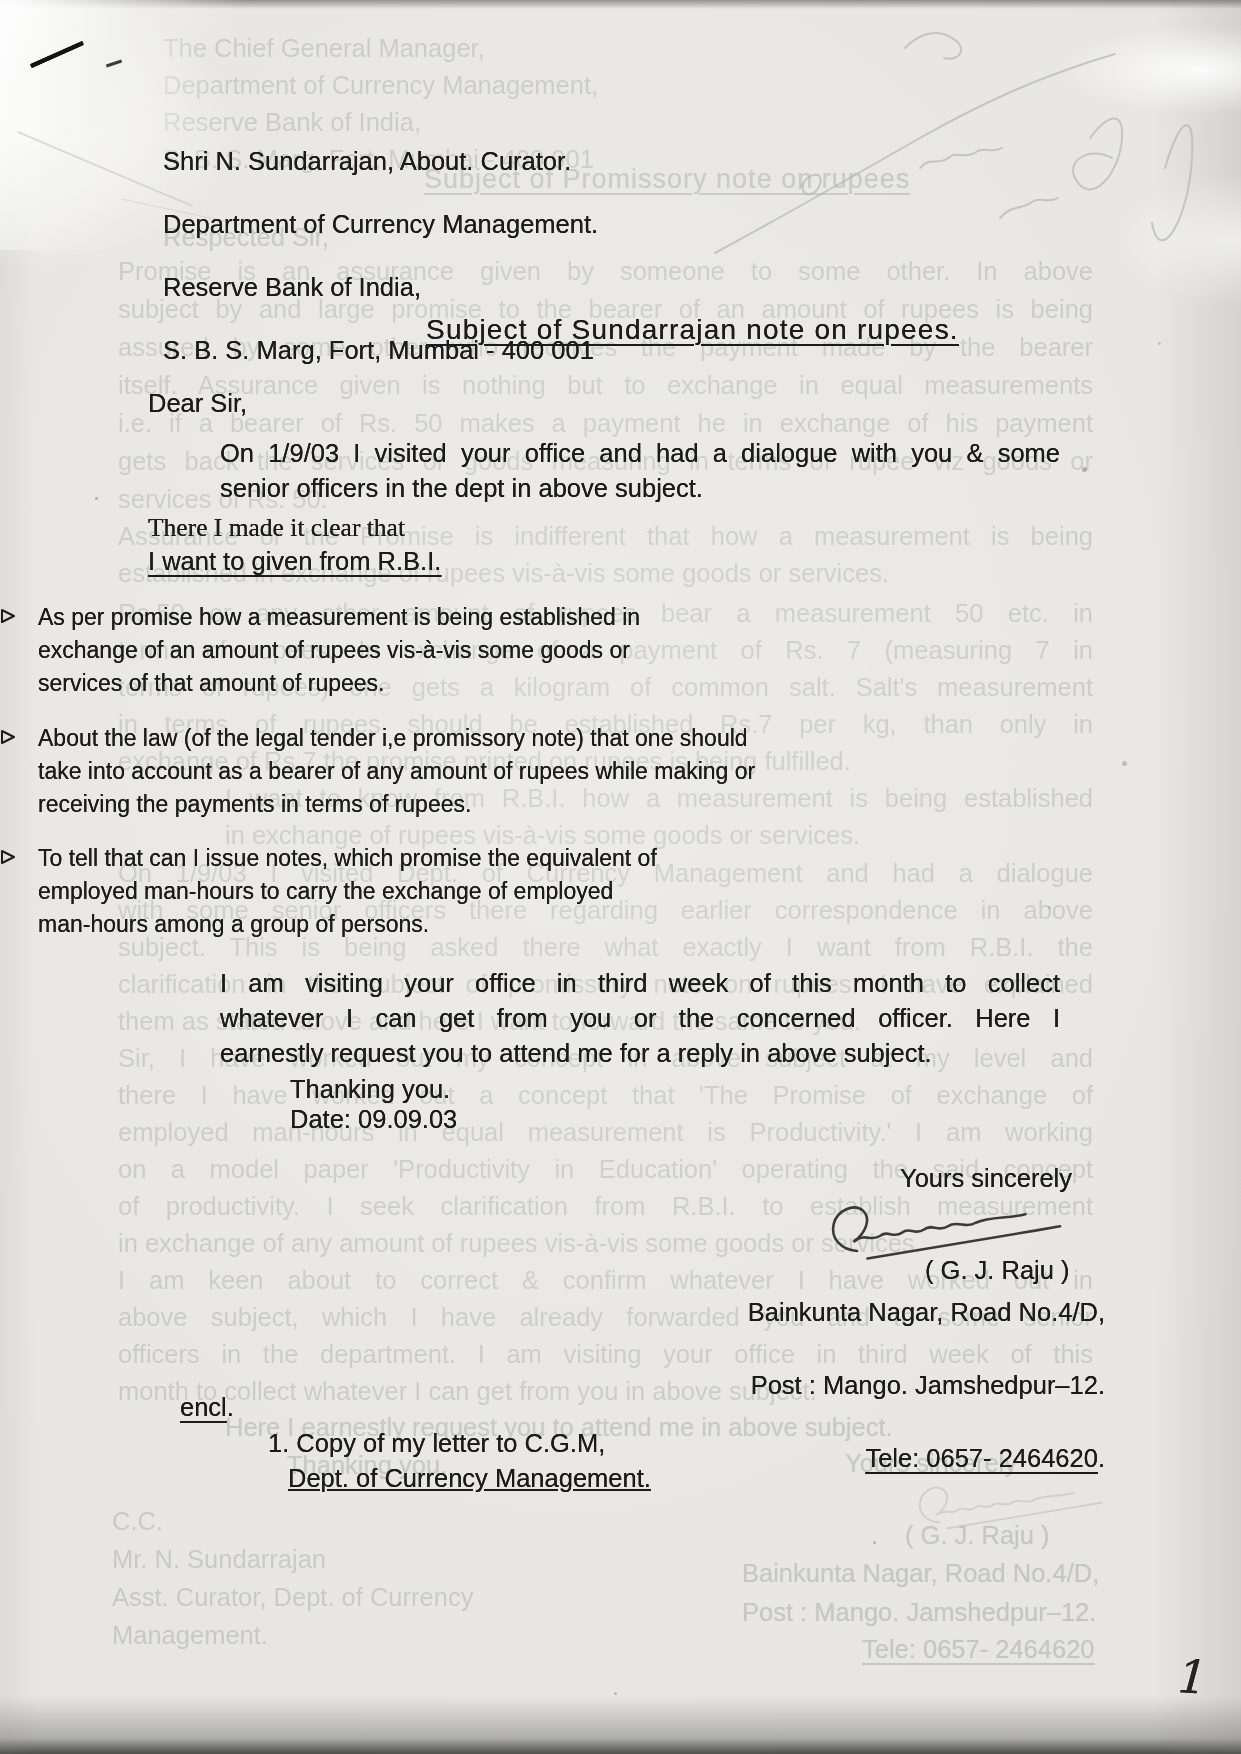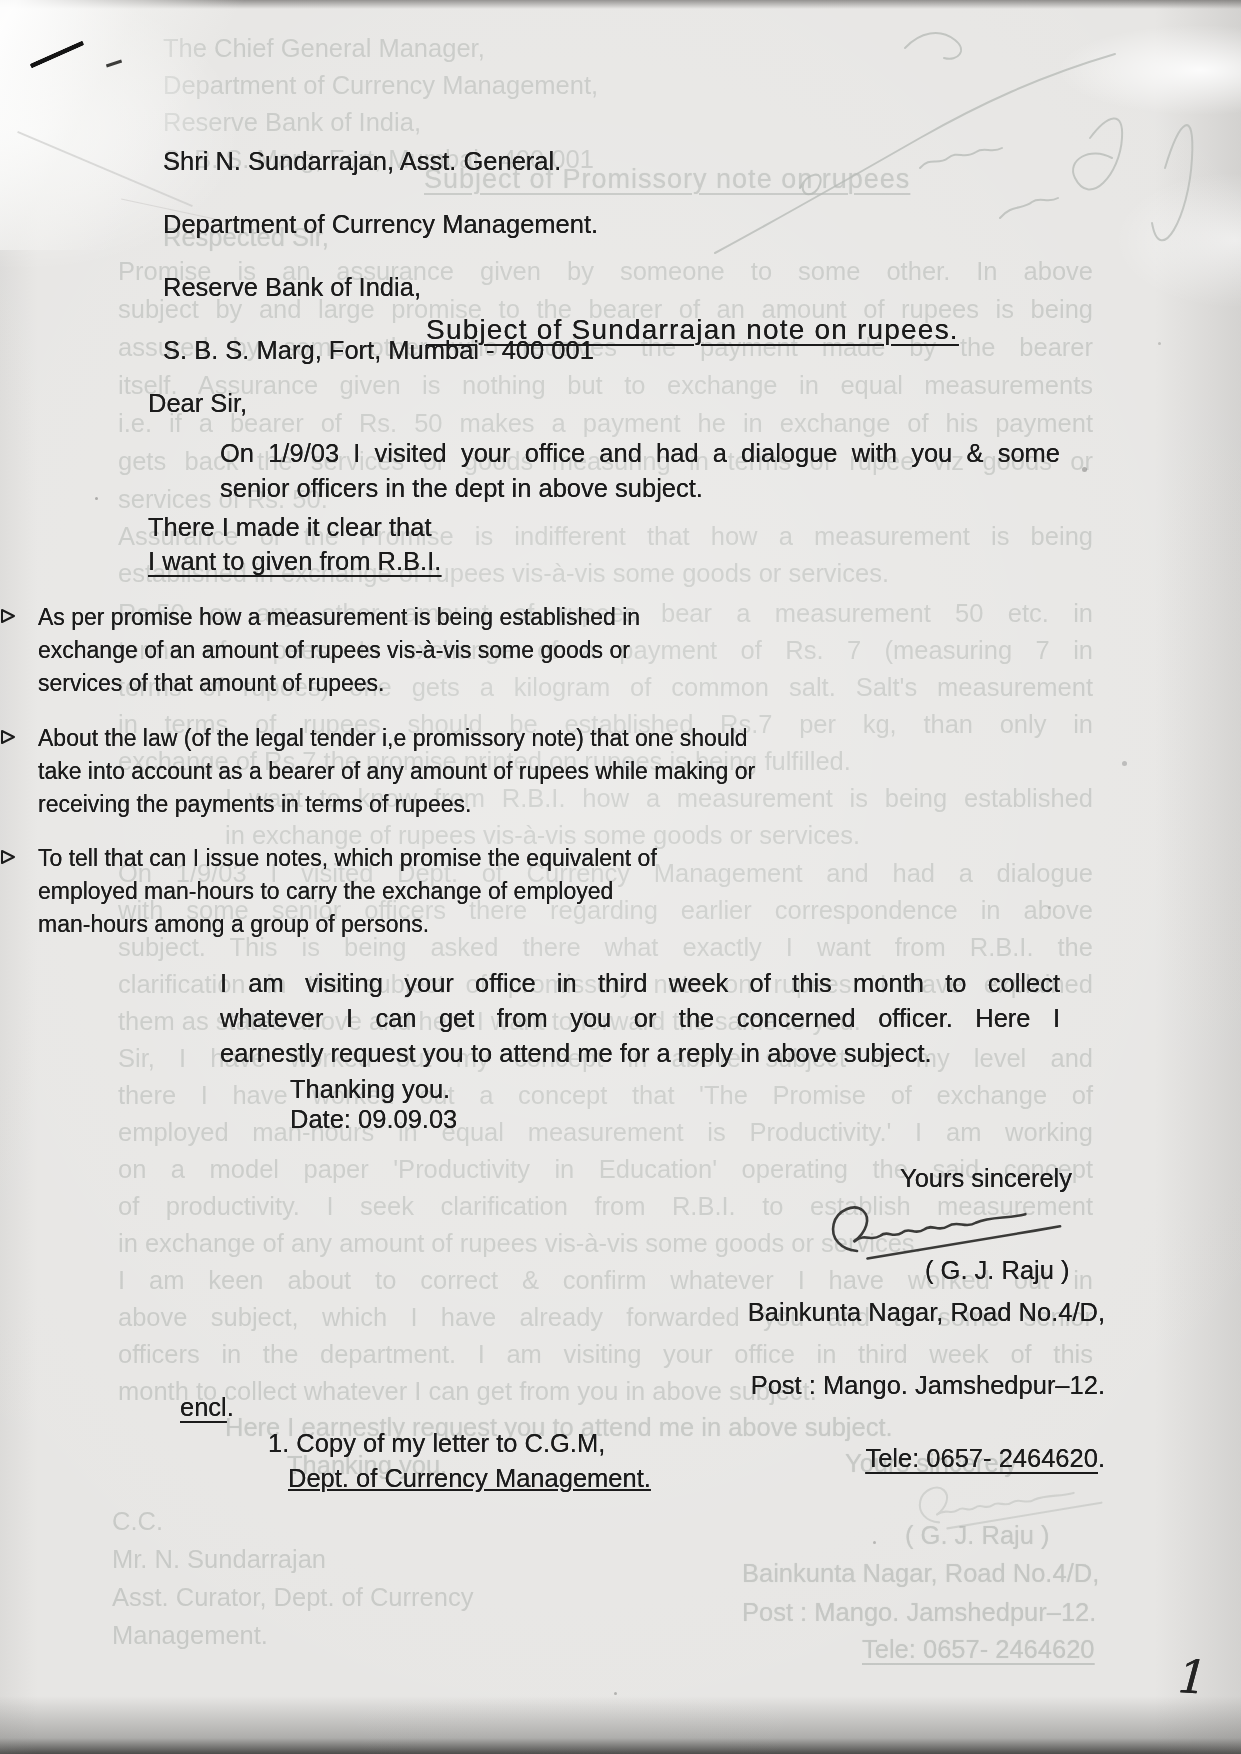--- a/index.html
+++ b/index.html
@@ -157,35 +157,35 @@
     <path d="M95 235 C 160 200 230 160 300 120 C 360 86 420 58 495 36"></path>
     <path d="M180 170 C 188 154 204 152 200 166 C 196 180 178 180 184 164"></path>
     <path d="M285 30 C 300 14 320 10 335 22 C 348 32 338 44 324 40"></path>
     <path d="M300 150 C 310 138 318 148 328 140 C 338 132 344 142 356 134 C 364 128 372 136 382 130"></path>
     <path d="M470 120 C 488 96 504 92 502 120 C 500 156 470 190 455 160 C 446 142 470 128 492 140"></path>
     <path d="M545 150 C 560 100 575 90 572 140 C 569 200 540 250 532 205"></path>
     <path d="M380 200 C 392 186 402 192 412 184 C 420 178 428 186 438 180"></path>
   </g>
 </svg>
 
-<div class="t" style="left:163px;top:146px;line-height:31.5px;"><span>Shri N. Sundarrajan, Asst. General.</span><br>
+<div class="t" style="left:163px;top:146px;line-height:31.5px;"><span>Shri N. Sundarrajan, About. Curator.</span><br>
 <span>Department of Currency Management.</span><br>
 <span>Reserve Bank of India,</span><br>
 <span>S. B. S. Marg, Fort, Mumbai - 400 001</span></div>
 
 <div class="t subject ul" style="left:426px;top:314px;">Subject of Sundarrajan note on rupees.</div>
 
 <div class="t" style="left:148px;top:388px;">Dear Sir,</div>
 
 <div class="para" style="left:220px;top:436px;width:840px;line-height:35px;">
   <div class="jl">On 1/9/03 I visited your office and had a dialogue with you &amp; some</div>
   <div class="last">senior officers in the dept in above subject.</div>
 </div>
 
-<div class="t" style="left:148px;top:512px;">There I made it clear that</div>
+<div class="t" style="left:148px;top:512px;font-family:Liberation Serif, serif;">There I made it clear that</div>
 <div class="t ul" style="left:148px;top:546px;">I want to given from R.B.I.</div>
 
 <div class="bullet" style="top:601px;">
   <span class="arrow">
     <svg width="17" height="18" viewBox="0 0 17 18">
         <path d="M2 3 L14 9 L2 15 Z" fill="none" stroke="#1b1b1b" stroke-width="2" stroke-linejoin="round"></path>
       </svg>
   </span>
   <div class="btxt">
     <div class="jl">As per promise how a measurement is being established in</div>

